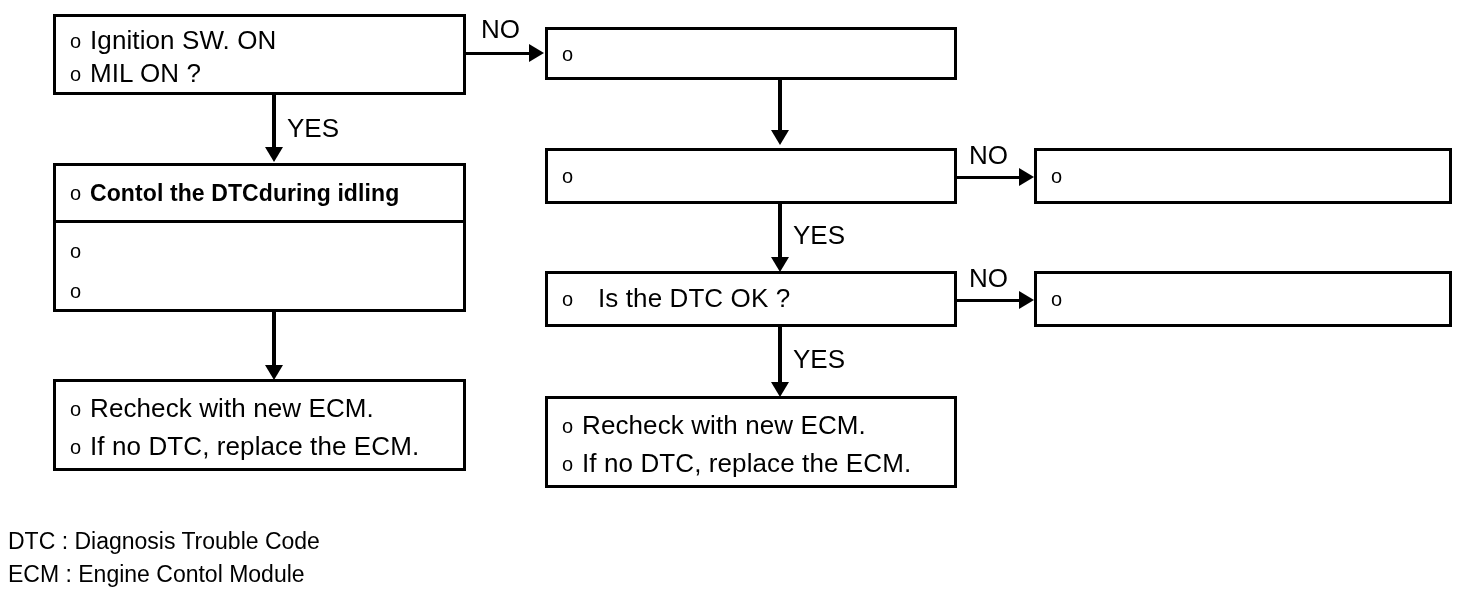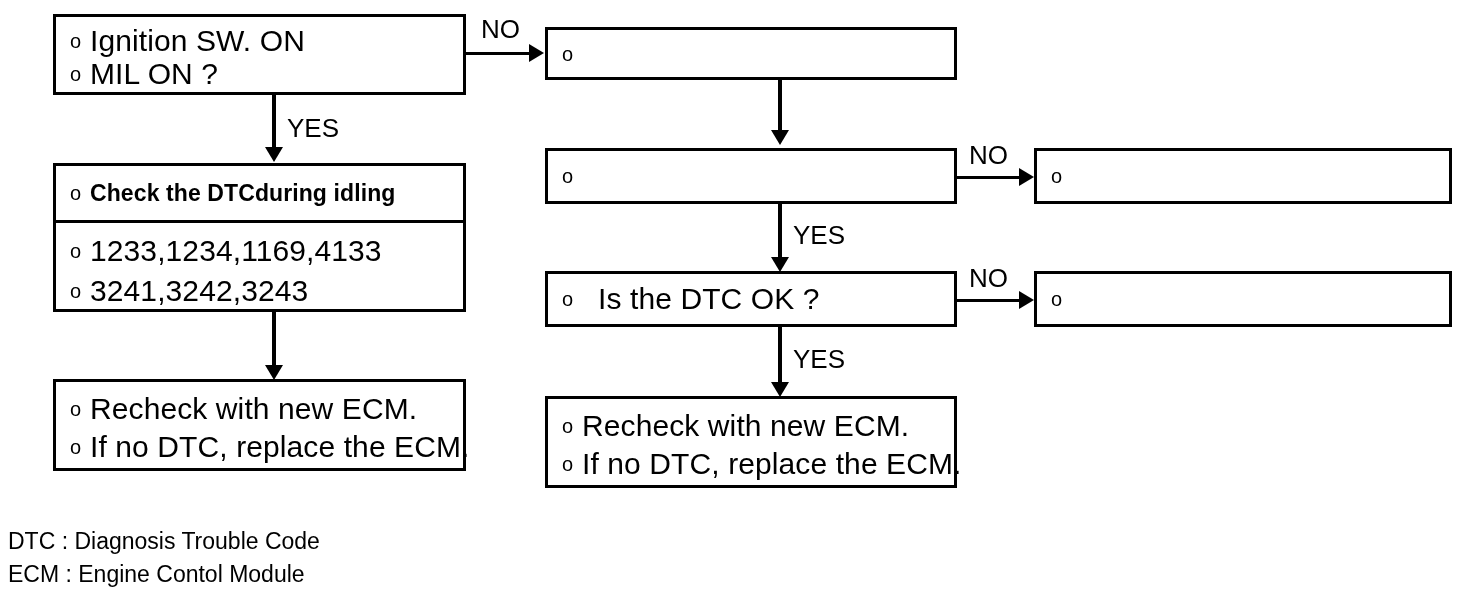--- a/index.html
+++ b/index.html
@@ -34,21 +34,21 @@
   .bullet {
     font-size: 20px;
     line-height: 1;
     width: 34px;
     flex: 0 0 34px;
     text-align: left;
     padding-left: 14px;
     box-sizing: border-box;
   }
   .txt {
-    font-size: 30px;
+    font-size: 26px;
     line-height: 1.05;
     white-space: nowrap;
     letter-spacing: 0.1px;
   }
   .divider {
     border-top: 3px solid #000000;
   }
 
   
   .vline {
@@ -118,30 +118,28 @@
     </div>
   </div>
 
   <div class="vline" style="left:272px; top:95px; width:4px; height:53px;"></div>
   <div class="arrow-down" style="left:265px; top:147px;"></div>
   <div class="edge-label" style="left:287px; top:115px;">YES</div>
 
   <div class="node" style="left:53px; top:163px; width:413px; height:149px;">
     <div class="row" style="height:54px;">
       <span class="bullet">o</span>
-      <span class="txt" style="font-weight:bold; font-size:23px;">Check the DTCduring idling</span>
+      <span class="txt" style="font-weight:bold; font-size:23px;">Contol the DTCduring idling</span>
     </div>
     <div class="divider"></div>
     <div class="row" style="height:40px; margin-top:8px;">
       <span class="bullet">o</span>
-      <span class="txt">1233,1234,1169,4133</span>
     </div>
     <div class="row" style="height:40px;">
       <span class="bullet">o</span>
-      <span class="txt">3241,3242,3243</span>
     </div>
   </div>
 
   <div class="vline" style="left:272px; top:312px; width:4px; height:62px;"></div>
   <div class="arrow-down" style="left:265px; top:365px;"></div>
 
   <div class="node" style="left:53px; top:379px; width:413px; height:92px;">
     <div class="row" style="height:38px; margin-top:8px;">
       <span class="bullet">o</span>
       <span class="txt">Recheck with new ECM.</span>

